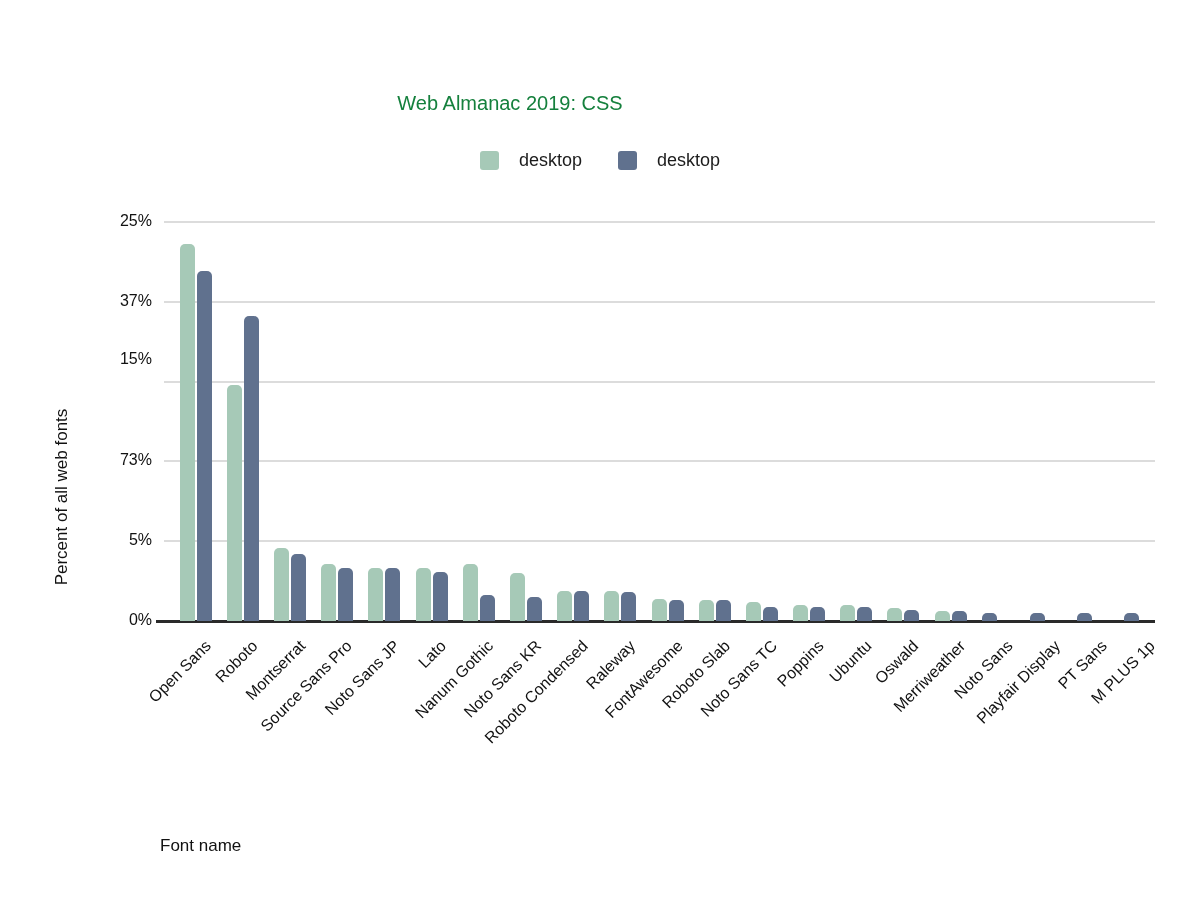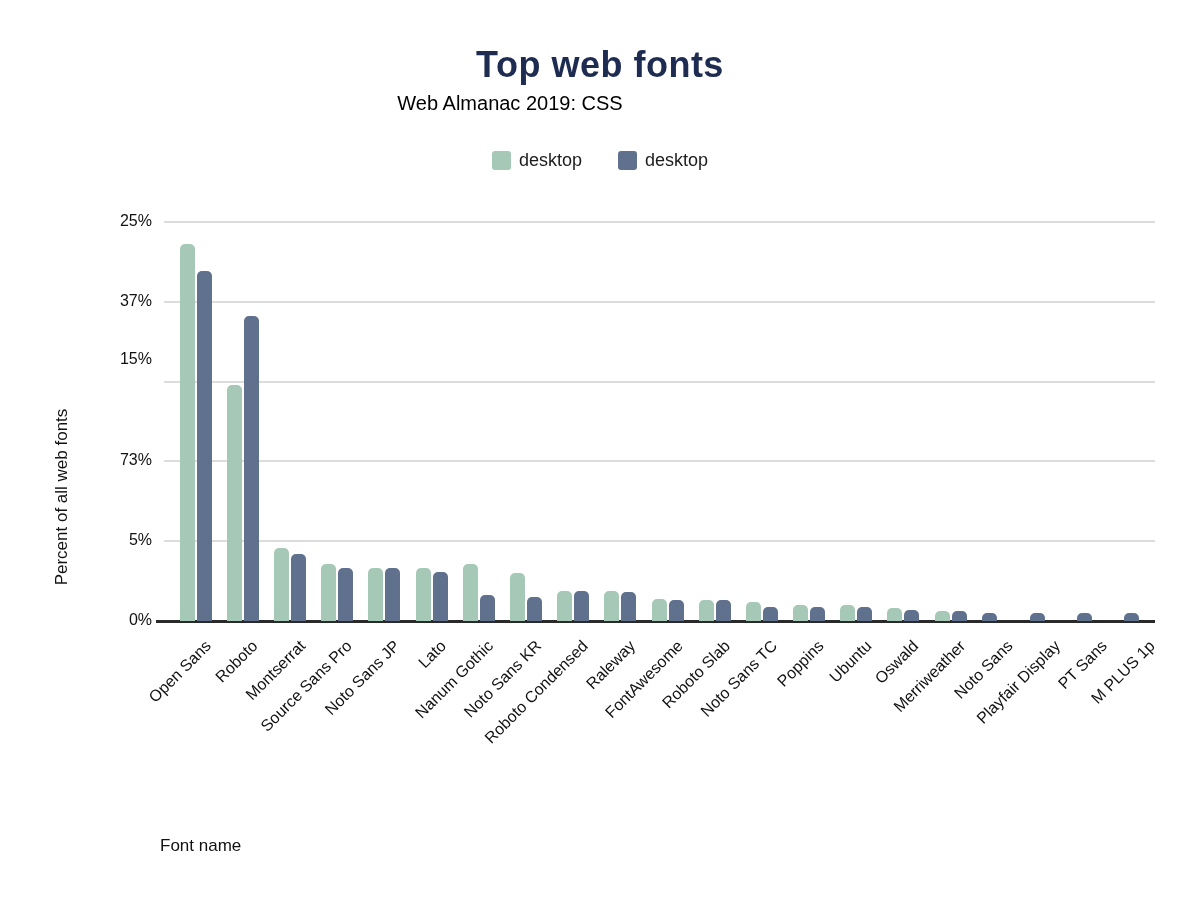--- a/index.html
+++ b/index.html
@@ -28,36 +28,36 @@
     letter-spacing: 0.5px;
     color: #1e2c52;
   }
   .chart-subtitle {
     position: absolute;
     top: 92px;
     left: 0;
     width: 1020px;
     text-align: center;
     font-size: 20px;
-    color: #000000;
+    color: #15803d;
   }
   .legend {
     position: absolute;
     top: 150px;
     left: 0;
     width: 1200px;
     display: flex;
     justify-content: center;
     align-items: center;
     gap: 36px;
   }
   .legend-item {
     display: flex;
     align-items: center;
-    gap: 8px;
+    gap: 20px;
   }
   .legend-swatch {
     width: 19px;
     height: 19px;
     border-radius: 3px;
   }
   .legend-label {
     font-size: 18px;
     color: #1c1c1c;
   }
@@ -107,21 +107,20 @@
     width: 1000px;
     text-align: left;
     font-size: 17px;
     color: #111111;
   }
 </style>
 </head>
 <body>
 
 <div id="chart">
-  <div class="chart-title">Top web fonts</div>
   <div class="chart-subtitle">Web Almanac 2019: CSS</div>
   <div class="legend" id="legend">
       <div class="legend-item">
         <div class="legend-swatch" style="background: rgb(166, 201, 183);"></div>
         <div class="legend-label">desktop</div>
       </div>
       <div class="legend-item">
         <div class="legend-swatch" style="background: rgb(96, 113, 142);"></div>
         <div class="legend-label">desktop</div>
       </div>

